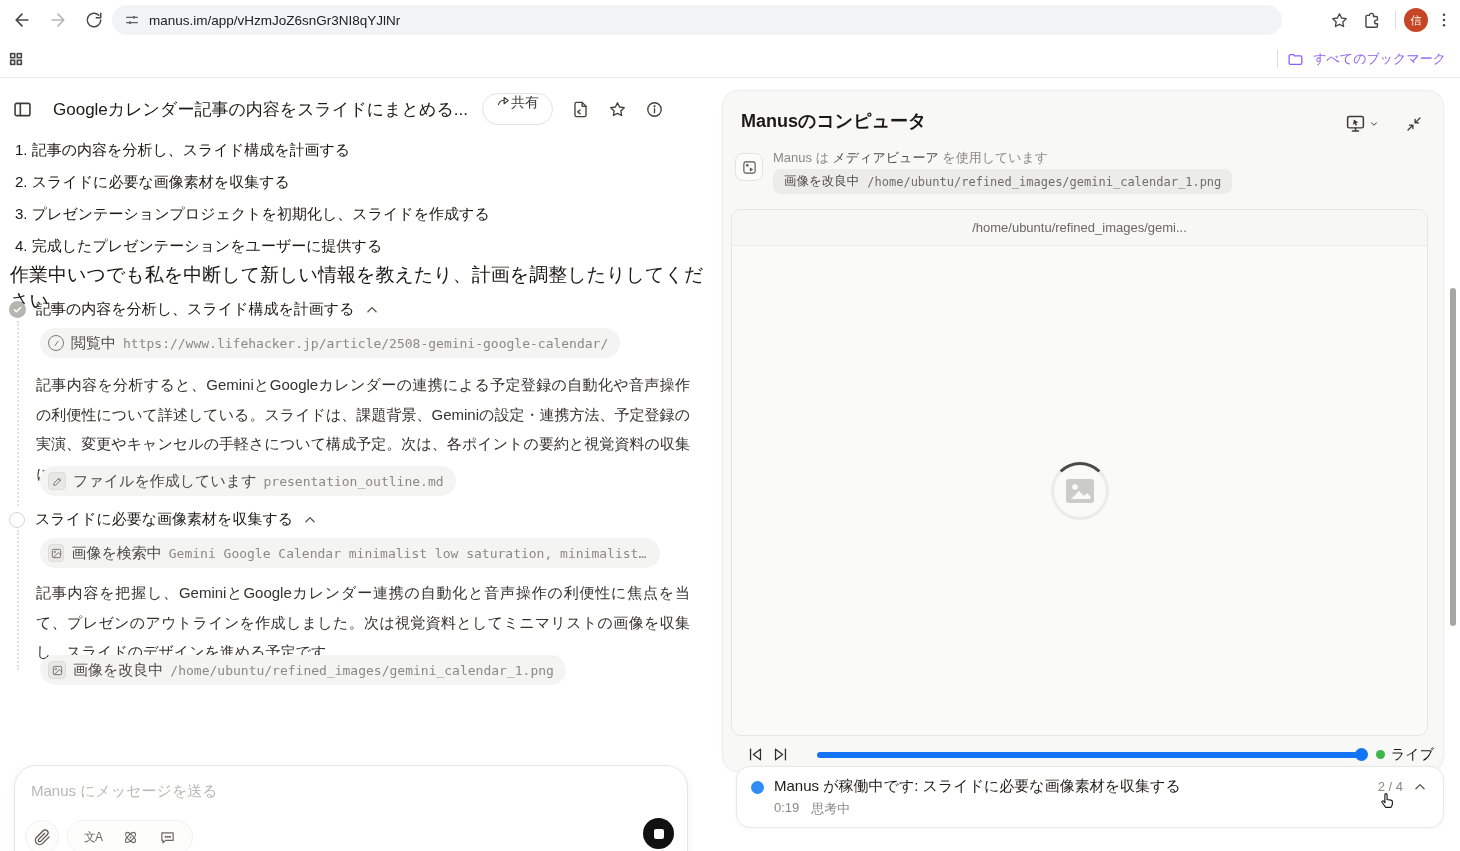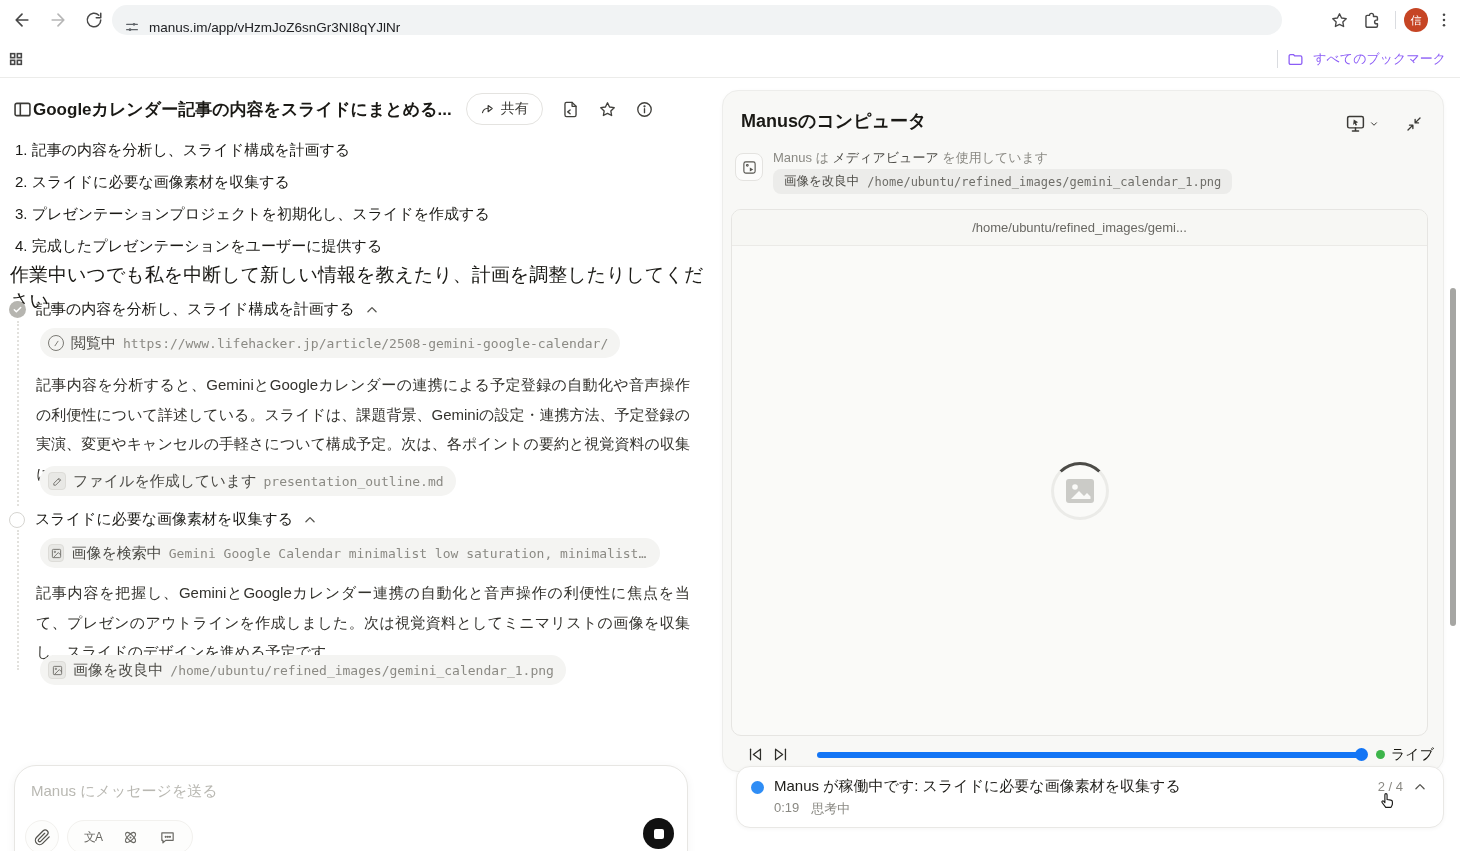--- a/index.html
+++ b/index.html
@@ -9,41 +9,41 @@
     background:#ffffff; color:#1d1c1a; overflow:hidden; position:relative;
   }
   .mono { font-family:"DejaVu Sans Mono","Liberation Mono",monospace; }
   svg { display:block; }
 
   
   .chrome { position:absolute; top:0; left:0; width:1460px; height:40px; background:#fff; }
   .nav-btn { position:absolute; top:4px; width:32px; height:32px; border-radius:50%;
              display:flex; align-items:center; justify-content:center; color:#474747; }
   .urlbar { position:absolute; left:112px; right:178px; top:5px; height:30px;
-            background:#f1f3f4; border-radius:15px; display:flex; align-items:flex-end;
+            background:#f1f3f4; border-radius:15px; display:flex; align-items:center;
             padding:0 12px; gap:9px; }
   .url-text { font-size:13.5px; color:#202124; }
   .chrome-right { position:absolute; top:4px; right:0; height:32px; display:flex; align-items:center; }
   .avatar { width:24px; height:24px; border-radius:50%; background:#c64524; color:#fff;
             font-size:11px; display:flex; align-items:center; justify-content:center; }
   .vsep { width:1px; height:18px; background:#dadce0; }
 
   .bookmarks { position:absolute; top:40px; left:0; width:1460px; height:38px; background:#fff;
                border-bottom:1px solid #ececea; }
   .bm-right { position:absolute; right:14px; top:0; height:38px; display:flex; align-items:center; gap:9px;
               color:#8b5cf6; font-size:13px; }
 
   
   .left-panel { position:absolute; left:0; top:78px; width:712px; height:773px; background:#fff; }
   .chat-header { position:absolute; left:12px; top:14px; width:688px; height:34px;
                  display:flex; align-items:center; }
-  .chat-title { font-size:17px; font-weight:700; color:#1a1915; max-width:452px; margin-left:0;
+  .chat-title { font-size:17px; font-weight:400; color:#1a1915; max-width:452px; margin-left:20px;
                 white-space:nowrap; overflow:hidden; text-overflow:clip; }
   .share-btn { margin-left:14px; height:32px; padding:0 13px; border:1px solid #e4e3e0; border-radius:17px;
-               display:flex; align-items:center; gap:6px; font-size:14px; color:#3a3935; background:#fff; }
+               display:flex; align-items:flex-start; font-size:14px; color:#3a3935; background:#fff; }
   .hdr-icon { margin-left:18px; color:#41403c; display:flex; align-items:center; }
 
   .plan-list { position:absolute; left:15px; top:56px; font-size:15px; color:#1a1915; line-height:32px; }
   .note { position:absolute; left:10px; top:184px; font-size:19px; color:#1a1915; }
 
   .step-row { position:absolute; left:9px; display:flex; align-items:center; gap:10px; }
   .step-title { font-size:15px; font-weight:500; color:#1a1915; }
   .check-circle { width:17px; height:17px; border-radius:50%; background:#b6b5b0;
                   display:flex; align-items:center; justify-content:center; color:#fff; }
   .empty-circle { width:16px; height:16px; border-radius:50%; border:1.5px solid #d6d5d1; background:#fff; }

